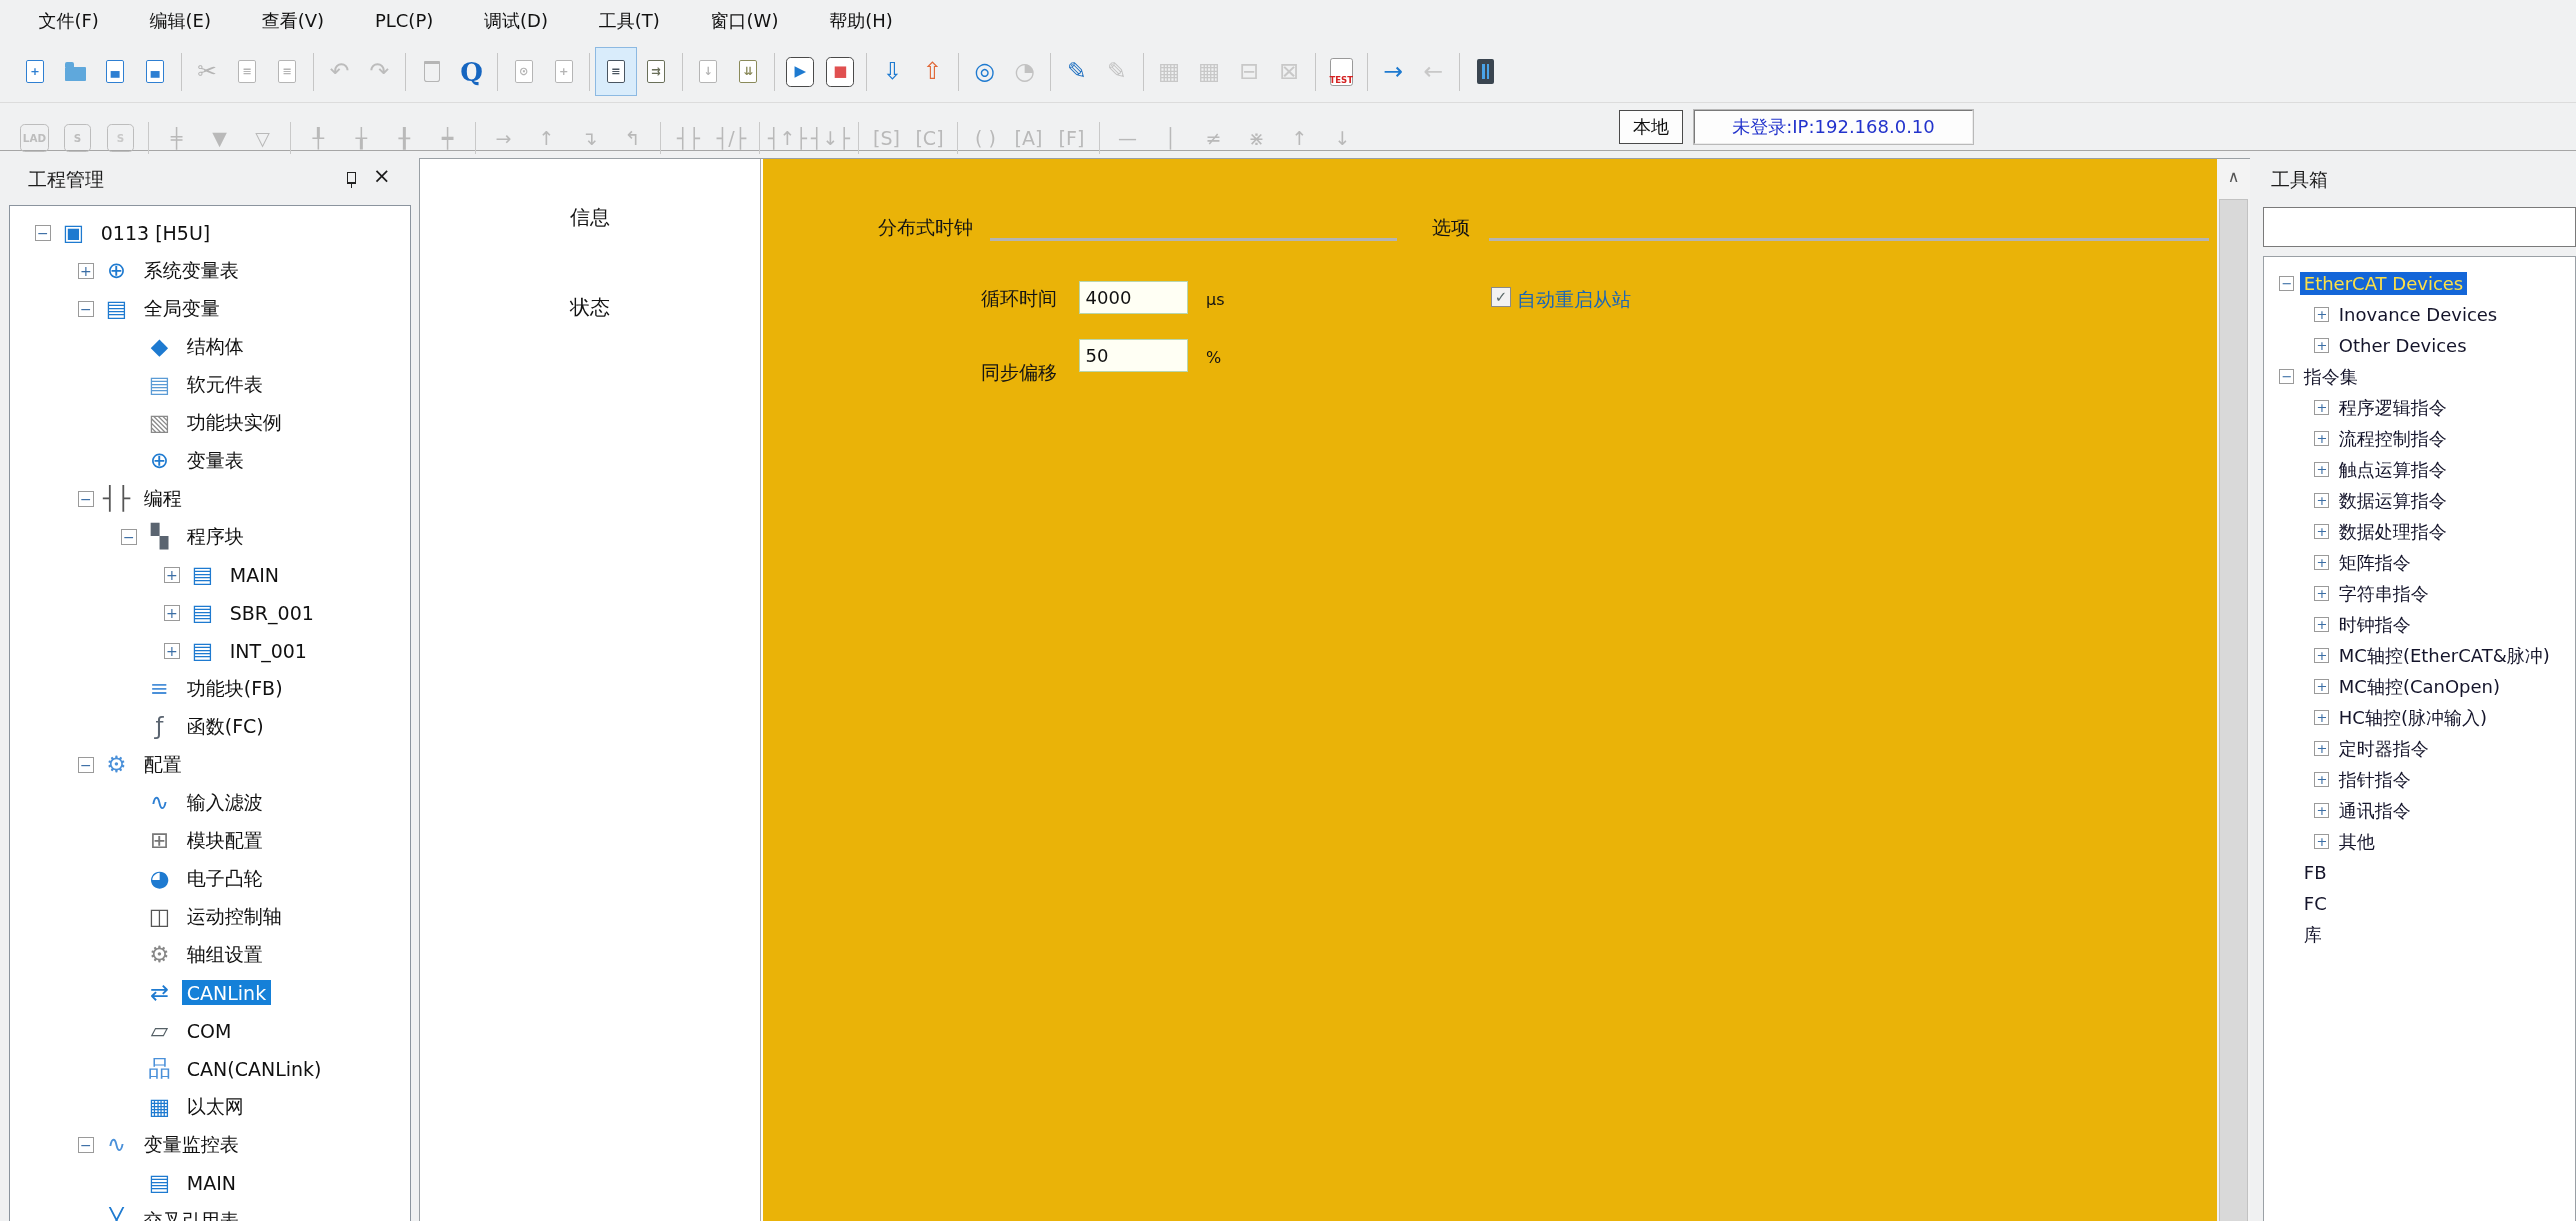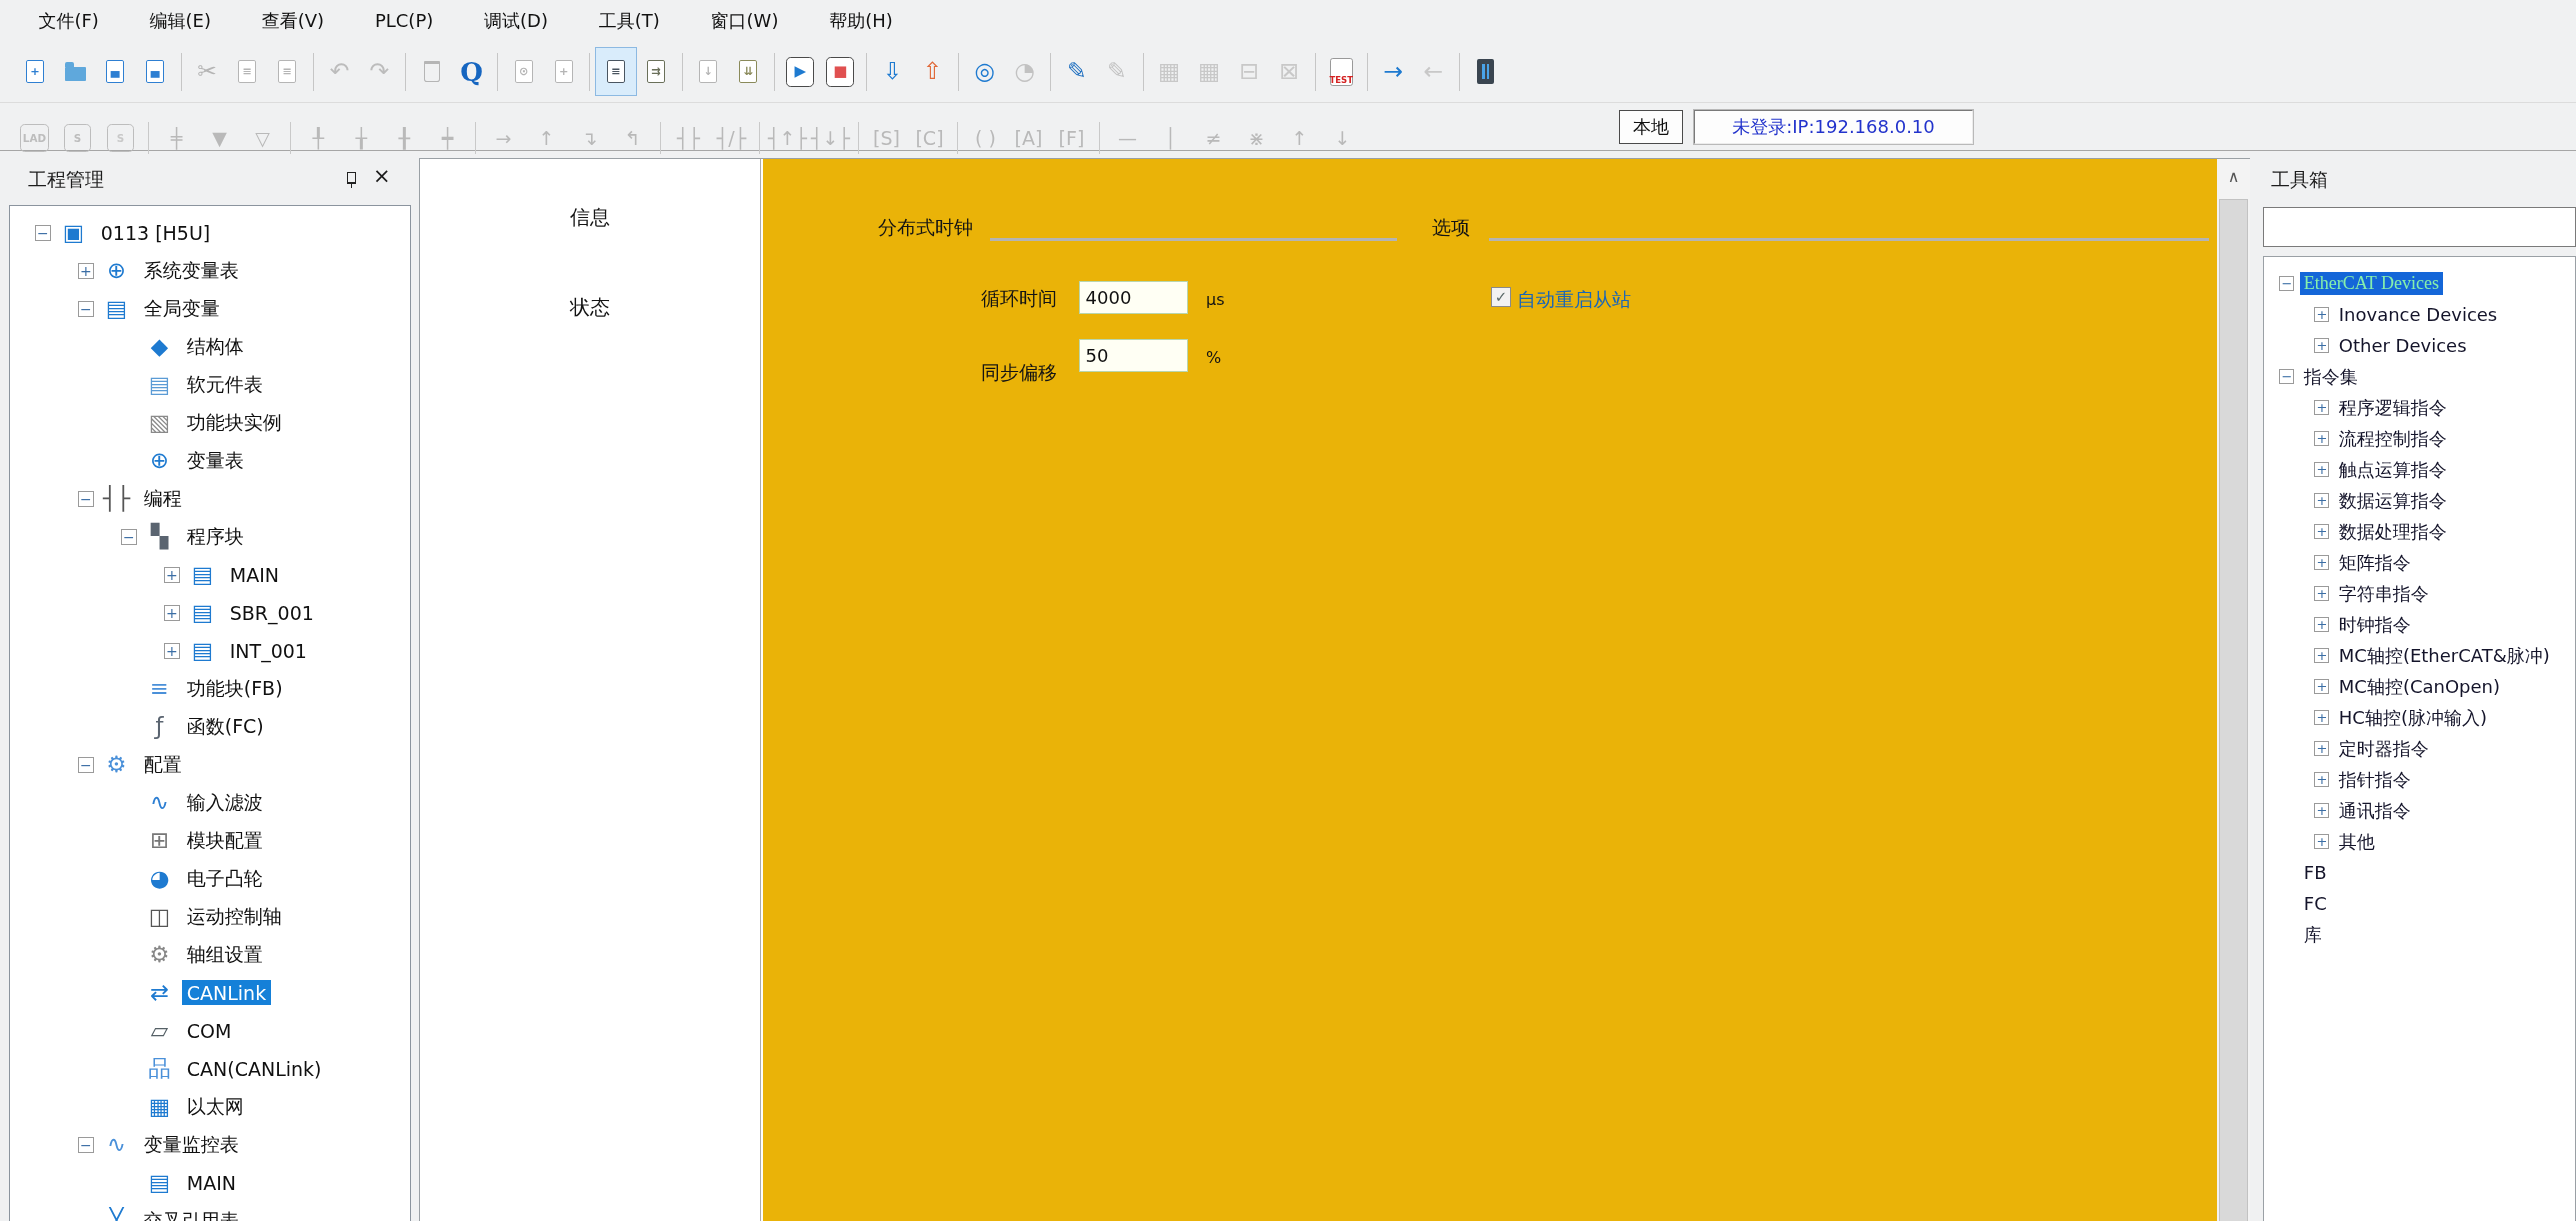--- a/index.html
+++ b/index.html
@@ -99,21 +99,21 @@
   .toolbox-panel{position:absolute;left:2254px;top:0;width:322px;height:100%;}
   .tbx-head{position:absolute;left:17px;top:9.4px;}
   .tbx-search{position:absolute;left:9.4px;top:49px;right:0;height:40px;border:0.9px solid #7a7a7a;
               background:#fff;font-size:17px;font-family:inherit;padding:0 7.5px;box-sizing:border-box;}
   .tbx-tree{position:absolute;left:9.4px;top:98px;right:0;bottom:0;background:#fff;
             border:0.9px solid #9aa0a5;overflow:hidden;padding-top:11.3px;box-sizing:border-box;}
   .rrow{height:31px;display:flex;align-items:center;gap:5.6px;
         padding-left:calc(15px + var(--lv,0)*35px);white-space:nowrap;}
   .rrow .exp{width:15px;height:15px;flex:0 0 15px;font-size:13px;line-height:13px;}
   .rlabel{font-size:18px;color:#14142a;padding:0.9px 3.8px;}
-  .rrow.selected .rlabel{background:#1466d8;color:#86efac;font-family:Liberation Serif, serif;}
+  .rrow.selected .rlabel{background:#1466d8;color:#fde047;}
 </style>
 </head>
 <body>
 
 <div class="app">
 
   <div class="menubar">
 
   <div class="menu-item">文件(F)</div>
       <div class="menu-item">编辑(E)</div>

